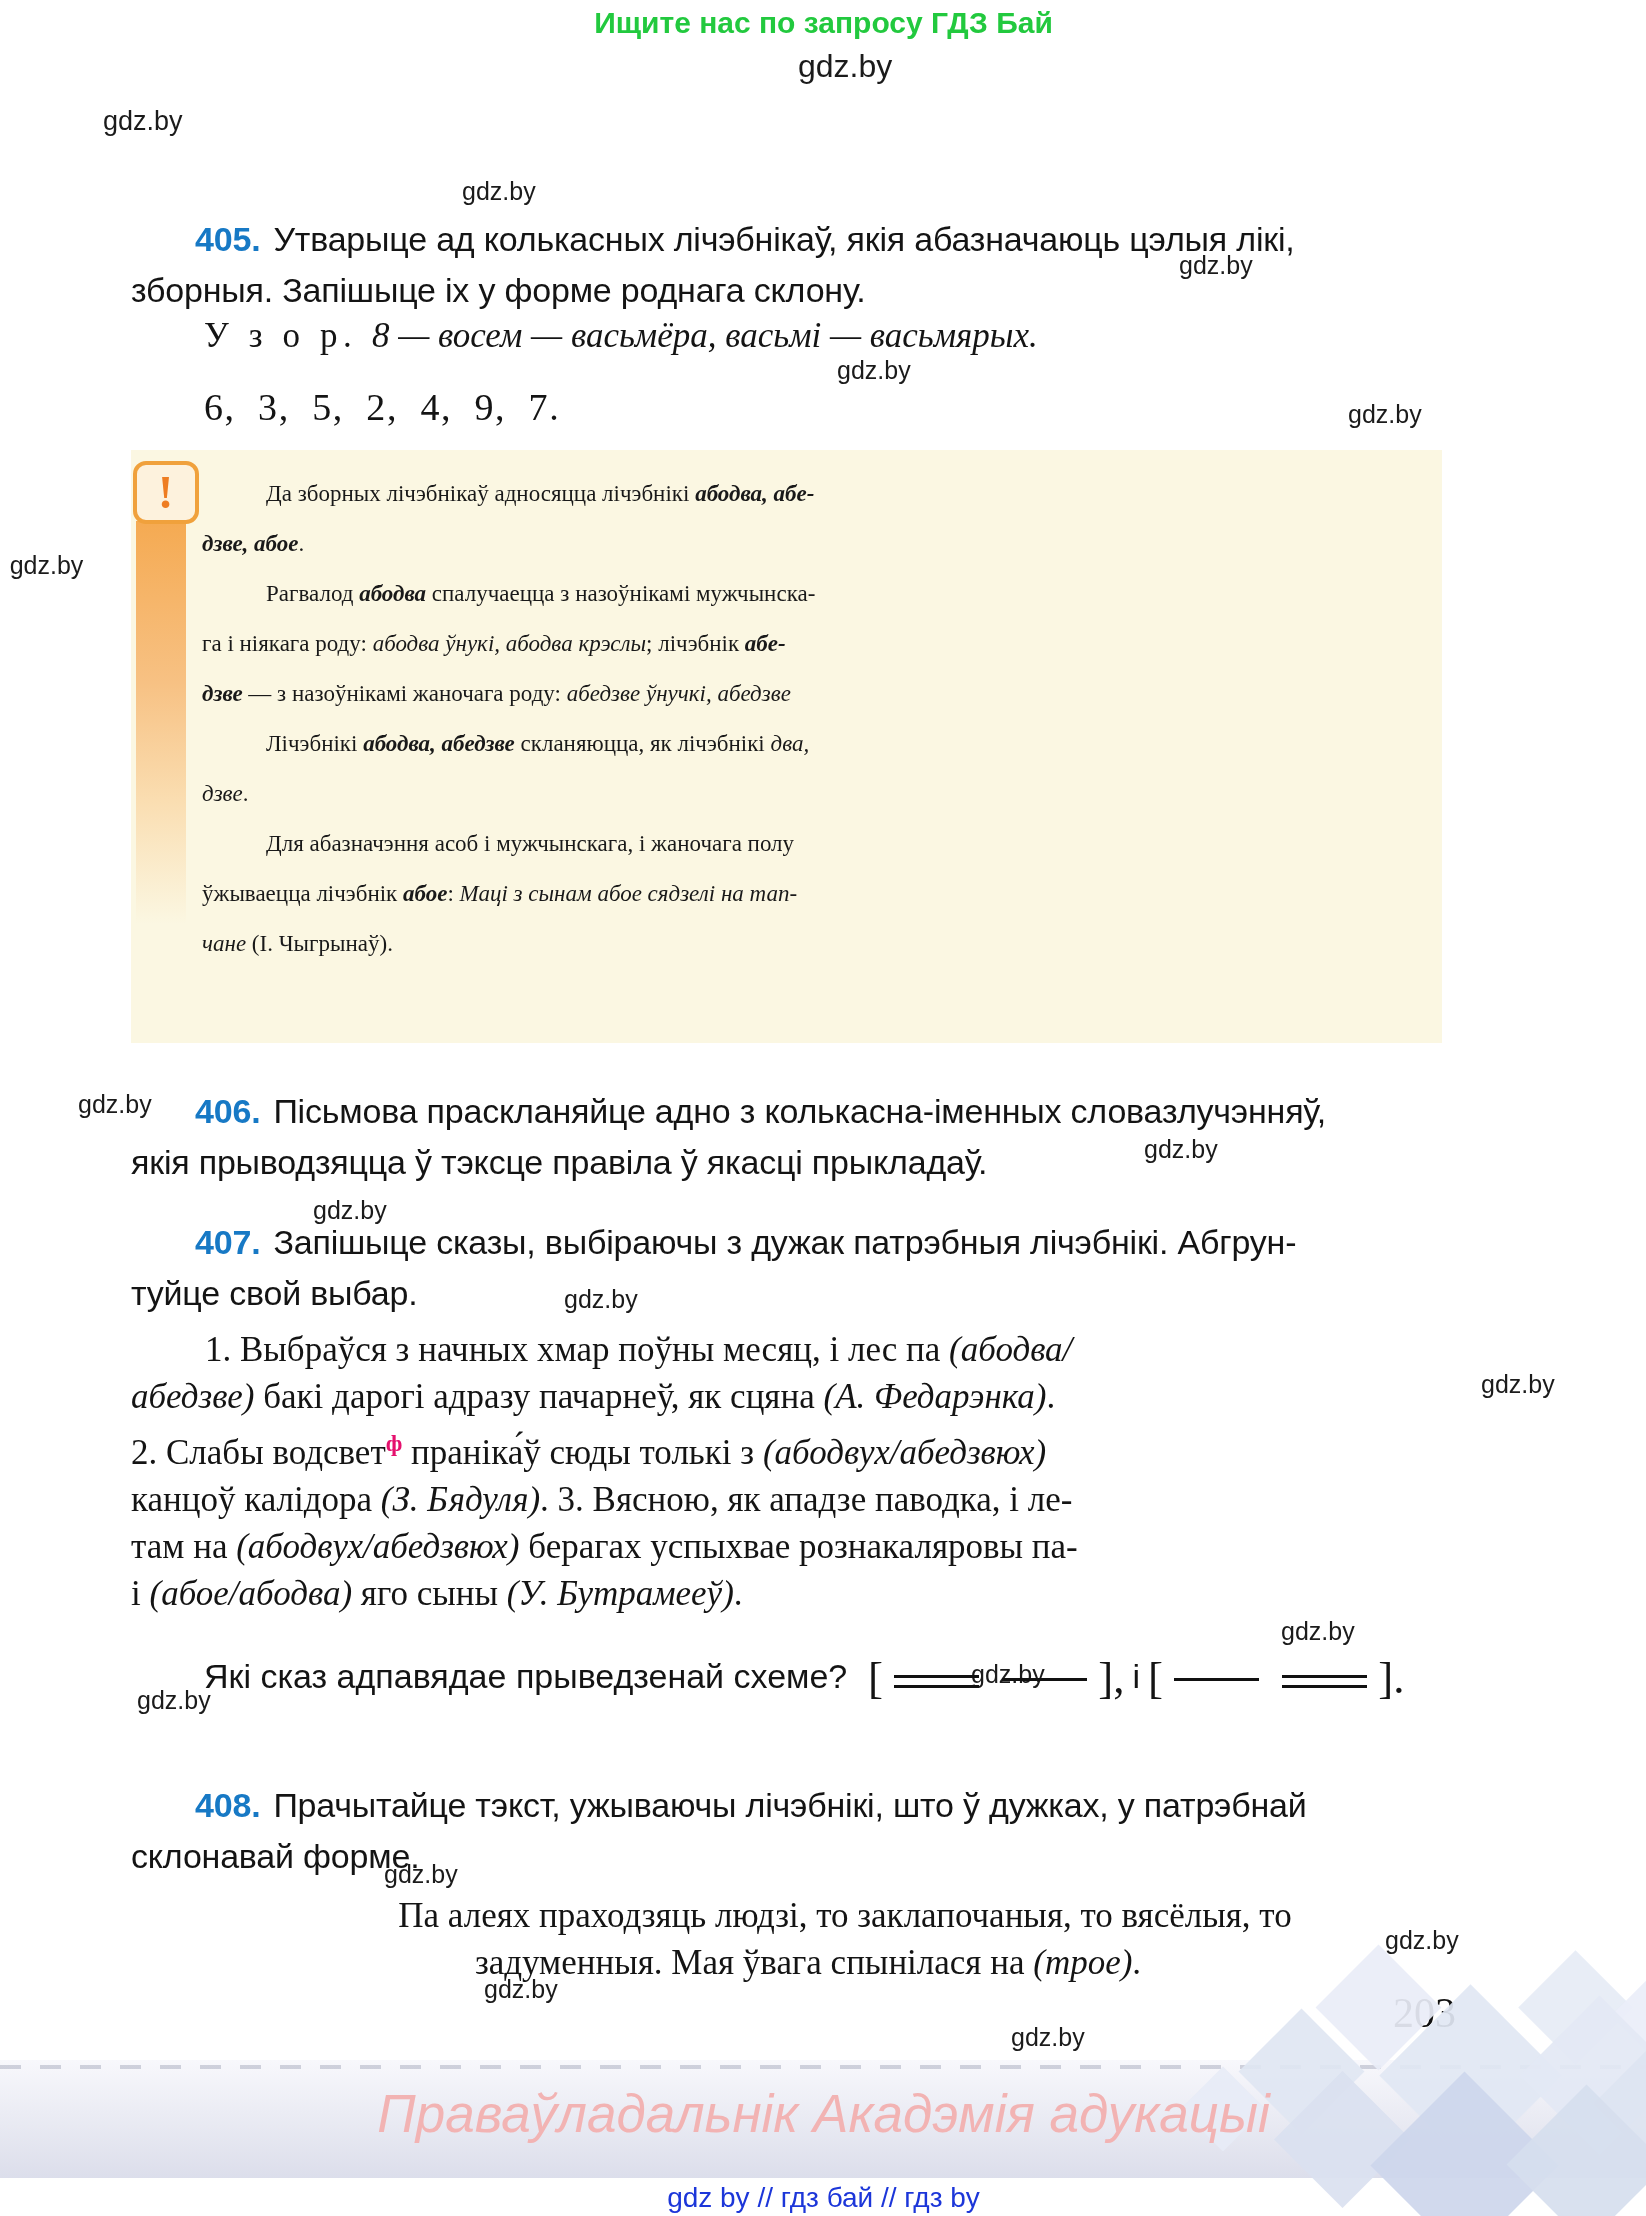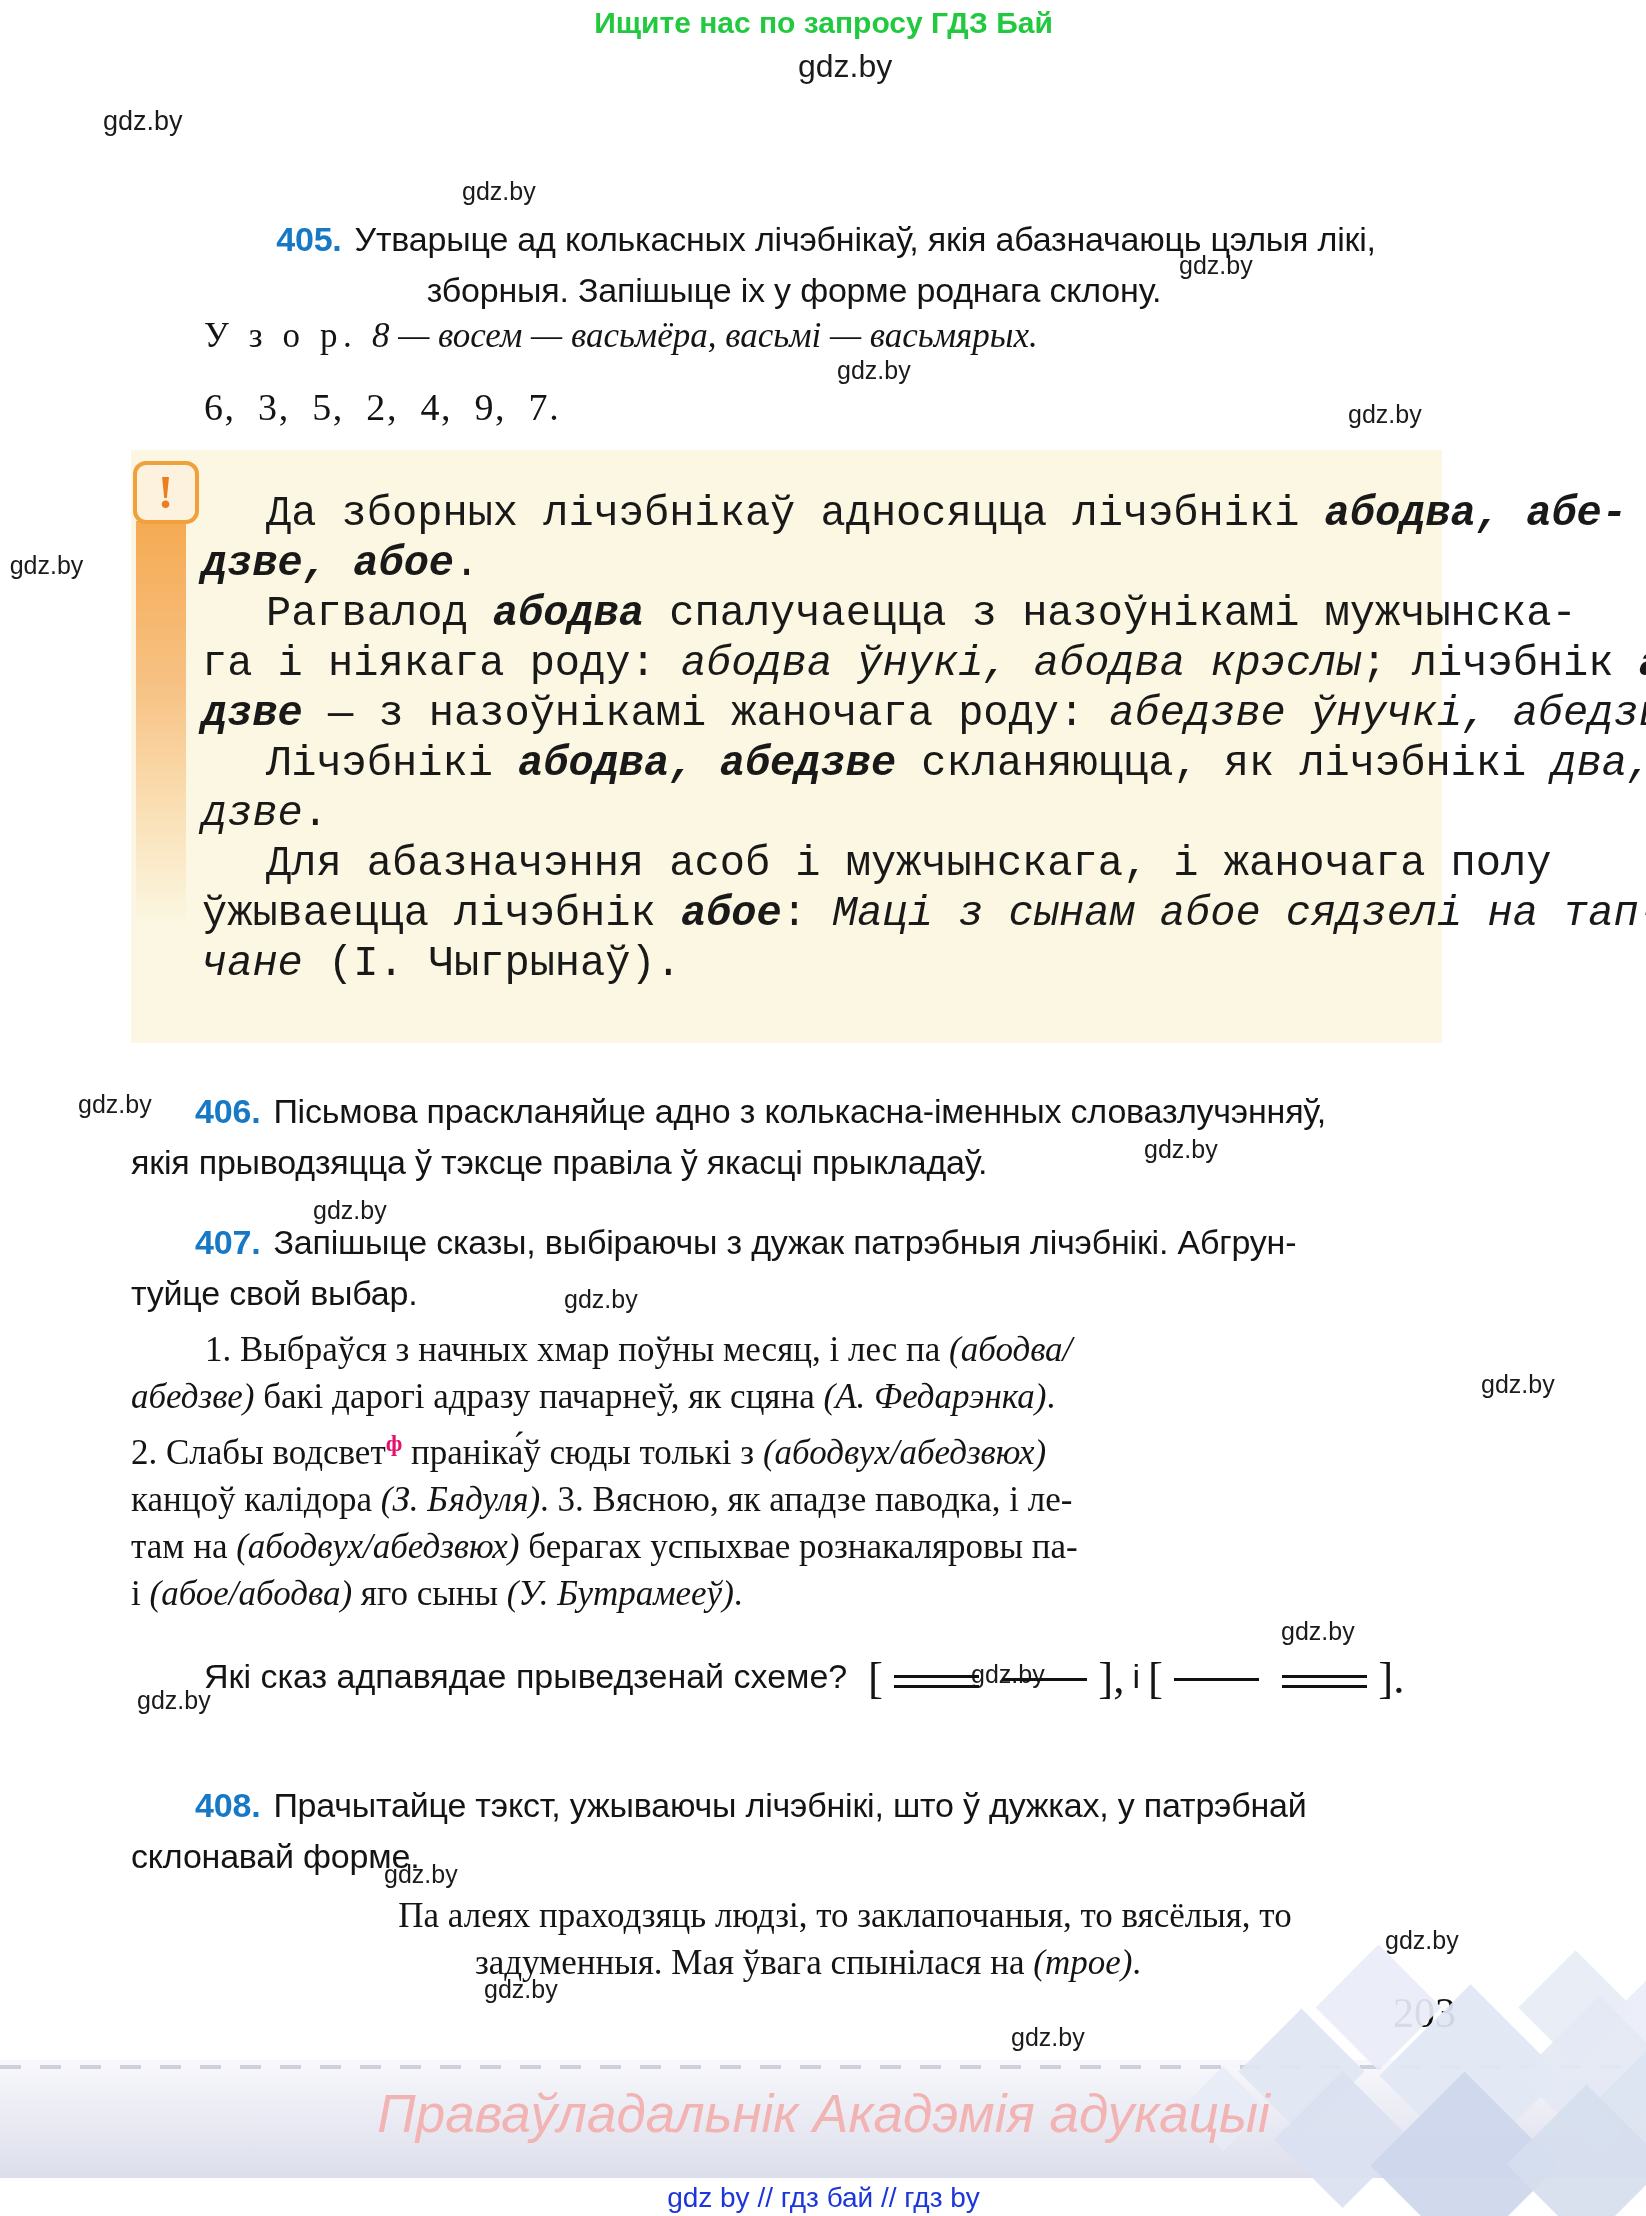--- a/index.html
+++ b/index.html
@@ -33,21 +33,21 @@
   .rulebox{position:absolute;left:131px;top:450px;width:1311px;height:593px;
            background:#fbf7e2;}
   .rulestrip{position:absolute;left:4.8px;top:71px;width:50px;height:403px;
              background:linear-gradient(180deg,#f5aa52 0%,#f7c183 40%,#fade b2 70%,rgba(251,247,226,0) 100%);
              background:linear-gradient(180deg,#f5aa52 0%,#f7c183 40%,#fadeb2 70%,rgba(251,247,226,0) 100%);}
   .ruleicon{position:absolute;left:1.6px;top:11.3px;width:66px;height:63px;background:#fdf2dd;
             border:4px solid #f0a13c;border-radius:13px;box-sizing:border-box;
             display:flex;align-items:center;justify-content:center;}
   .ruleicon span{color:#ee7d22;font-size:47px;font-weight:bold;font-family:"Liberation Serif",serif;line-height:1;}
   .rule-lines{position:absolute;left:71px;top:19.3px;right:32px;
-              font-family:Liberation Mono, monospace;font-size:42px;line-height:50px;color:#191919;margin-top:20px;}
+              font-family:Liberation Serif, serif;font-size:23px;line-height:50px;color:#191919;}
   .rule-lines .bline{white-space:nowrap;}
   .rule-lines .ind{text-indent:64px;}
   .bi{font-weight:bold;font-style:italic;}
   .i{font-style:italic;}
 
   
   .sentences{position:absolute;left:131px;top:1326px;width:1354px;
              font-family:"Liberation Serif",serif;font-size:35px;line-height:47px;color:#141414;}
   .sentences .bline{white-space:nowrap;}
   .sentences .ind{text-indent:74px;}
@@ -111,21 +111,21 @@
   <span class="wm" style="left:1481px;top:1370px;">gdz.by</span>
   <span class="wm" style="left:1281px;top:1617px;">gdz.by</span>
   <span class="wm" style="left:971px;top:1660px;">gdz.by</span>
   <span class="wm" style="left:137px;top:1686px;">gdz.by</span>
   <span class="wm" style="left:384px;top:1860px;">gdz.by</span>
   <span class="wm" style="left:1385px;top:1926px;">gdz.by</span>
   <span class="wm" style="left:484px;top:1975px;">gdz.by</span>
   <span class="wm" style="left:1011px;top:2023px;">gdz.by</span>
   <span class="wm" style="left:110px;top:2079px;">gdz.by</span>
 
-  <div class="instr" style="top:214px;text-align:center;">
+  <div class="instr" style="top:214px;">
     <div class="bline ind"><span class="exnum">405.</span><span>Утварыце ад колькасных лічэбнікаў, якія абазначаюць цэлыя лікі,</span></div>
     <div class="bline">зборныя. Запішыце іх у форме роднага склону.</div>
   </div>
   <div class="uzor">
     <span class="uzor-label">У з о р.</span><i>8 — восем — васьмёра, васьмі — васьмярых.</i>
   </div>
   <div class="digits">6, 3, 5, 2, 4, 9, 7.</div>
 
   <div class="rulebox">
     <div class="rulestrip"></div>

